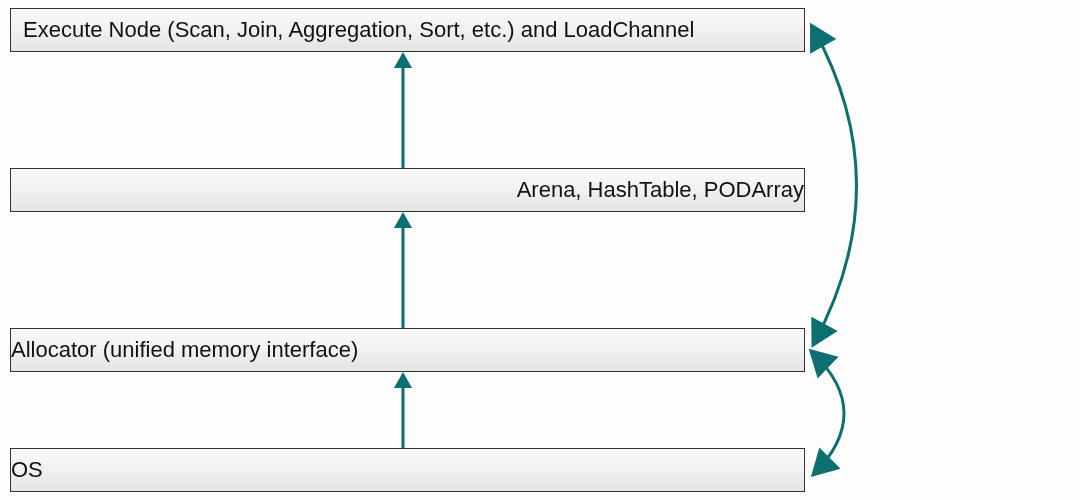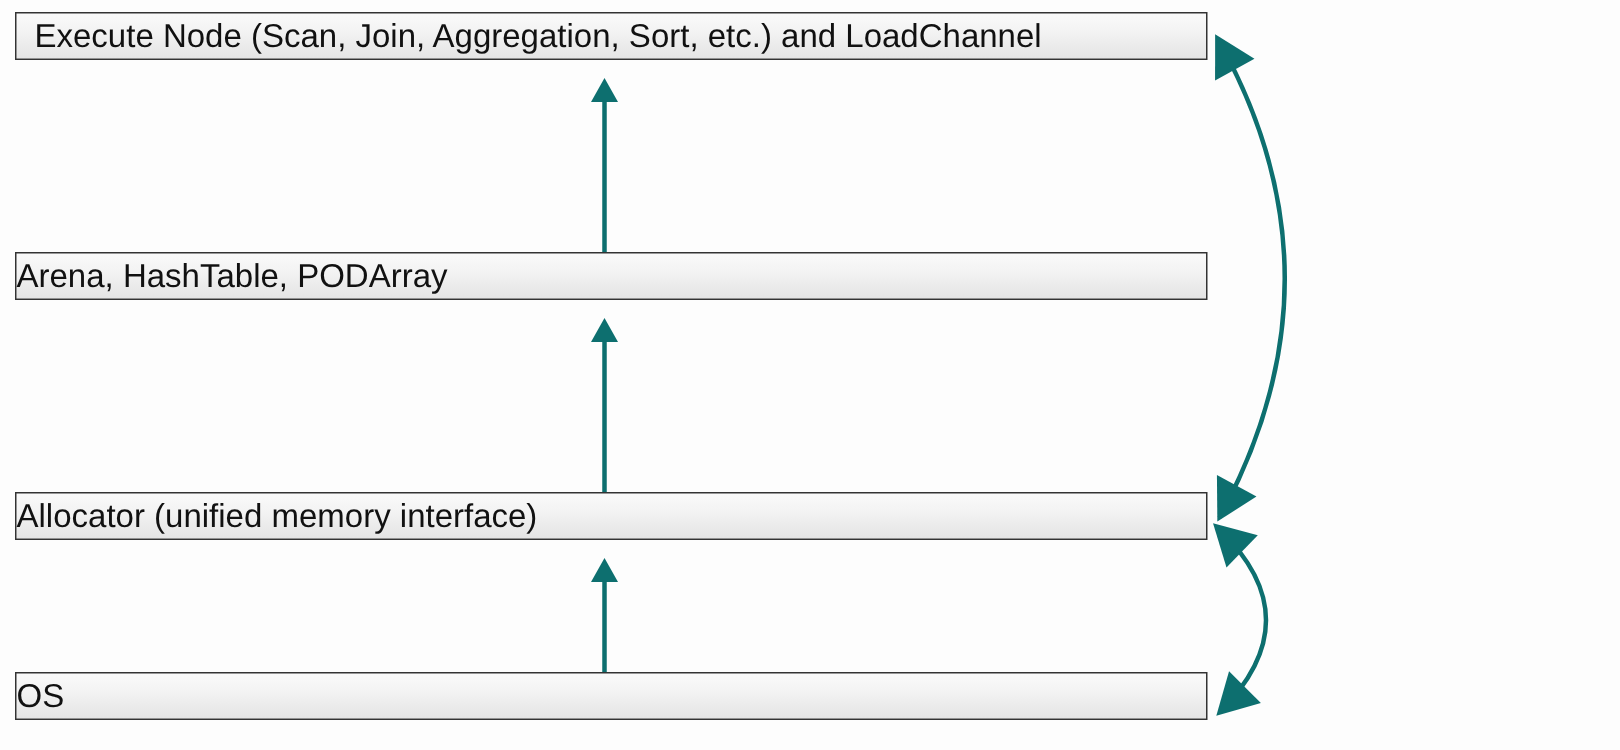--- a/index.html
+++ b/index.html
@@ -11,31 +11,31 @@
       width: 1080px;
       height: 500px;
       background: #fdfdfd;
       font-family: Arial, Helvetica, sans-serif;
       position: relative;
     }
     .layer-box {
       position: absolute;
       left: 10px;
       width: 795px;
-      height: 32px;
+      height: 44px;
       background: linear-gradient(to bottom, #fafafa 0%, #f3f3f3 40%, #e4e4e4 100%);
       border: 1px solid #333;
       display: flex;
       align-items: center;
       padding-left: 12px;
       font-size: 22px;
       color: #111;
     }
     #box1 { top: 8px; }
-    #box2 { top: 168px; justify-content: flex-start; padding-left: 0; }
+    #box2 { top: 168px; justify-content: flex-end; padding-left: 0; }
     #box3 { top: 328px; justify-content: flex-start; padding-left: 0; }
     #box4 { top: 448px; justify-content: flex-start; padding-left: 0; }
     .arrow-up {
       position: absolute;
       left: 403px;
       width: 0;
     }
     .arrow-line {
       position: absolute;
       left: 50%;

